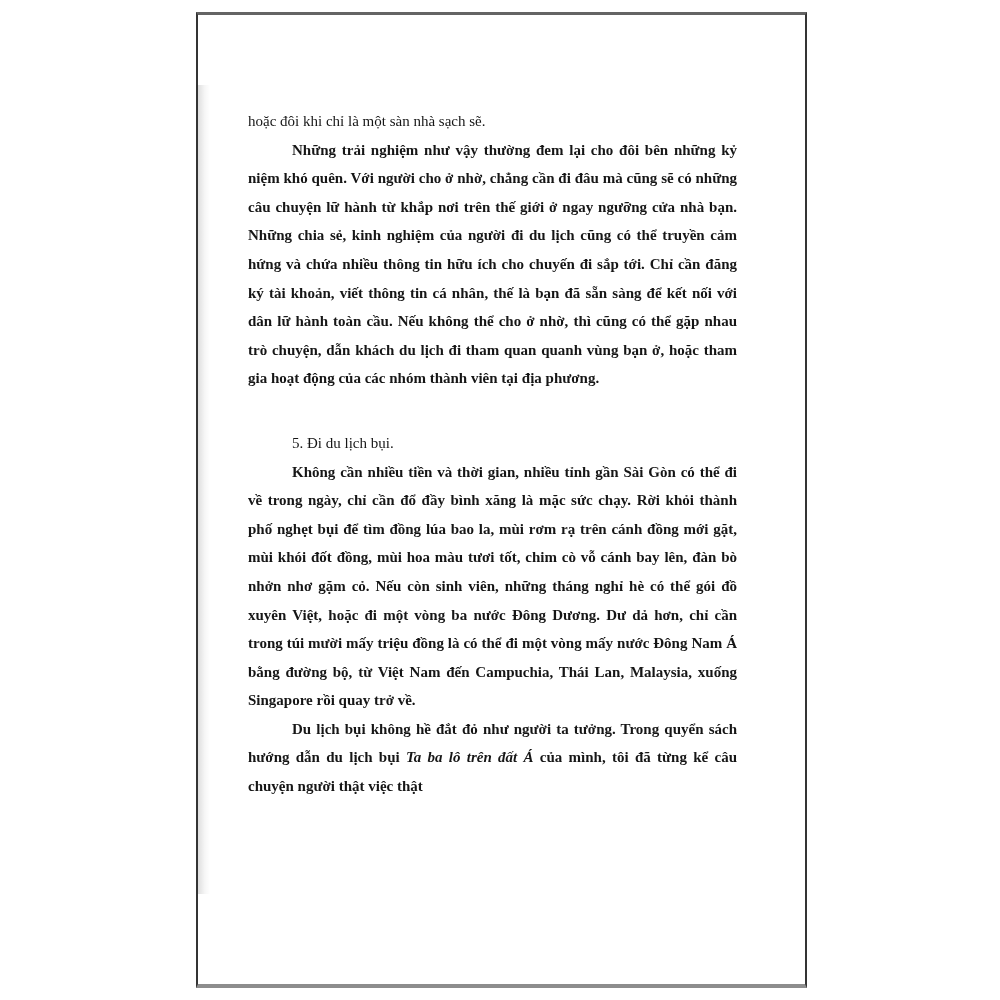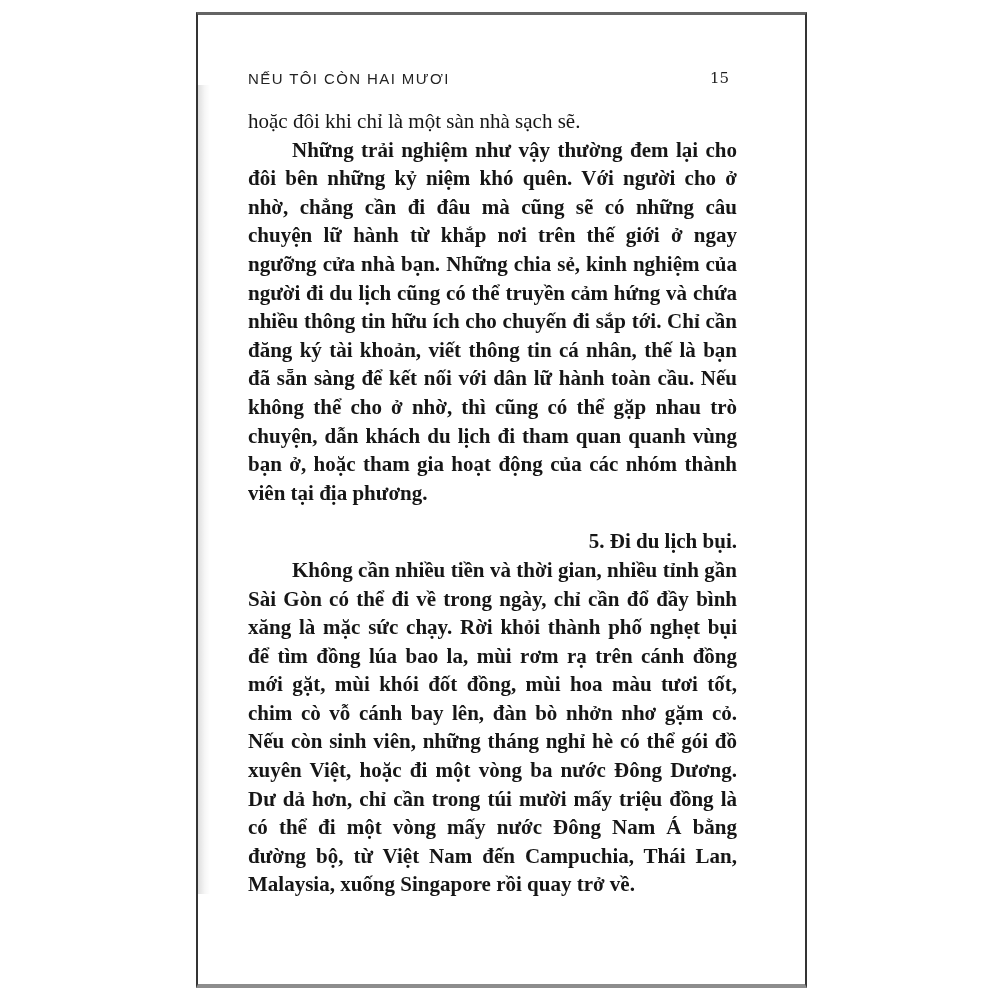--- a/index.html
+++ b/index.html
@@ -61,51 +61,48 @@
     color: #1f1f1f;
     padding-right: 6px;
     padding-top: 8px;
   }
   .text-block {
     position: absolute;
     left: 50px;
     width: 489px;
     top: 92px;
     color: #161616;
-    font-size: 21px;
+    font-size: 15px;
     line-height: 28.6px;
     text-align: justify;
     text-justify: inter-word;
   }
   .para {
     margin: 0;
   }
   .para.indent {
     text-indent: 44px;
     font-weight: bold;
   }
   .para.heading {
-    font-weight: bold;
-    margin-top: 20px;
-    text-align: right;
+    font-weight: normal;
+    margin-top: 36px;
+    text-align: left;
   }
   .italic {
     font-style: italic;
   }
 </style>
 </head>
 <body>
 
 <div class="canvas">
   <div class="book-page">
     <div class="gutter-shadow"></div>
-    <div class="page-header">
-      <span class="running-title">NẾU TÔI CÒN HAI MƯƠI</span>
-      <span class="page-number">15</span>
-    </div>
     <div class="text-block">
         <p class="para"><span class="">hoặc đôi khi chỉ là một sàn nhà sạch sẽ.</span></p>
         <p class="para indent"><span class="">Những trải nghiệm như vậy thường đem lại cho đôi bên những kỷ niệm khó quên. Với người cho ở nhờ, chẳng cần đi đâu mà cũng sẽ có những câu chuyện lữ hành từ khắp nơi trên thế giới ở ngay ngưỡng cửa nhà bạn. Những chia sẻ, kinh nghiệm của người đi du lịch cũng có thể truyền cảm hứng và chứa nhiều thông tin hữu ích cho chuyến đi sắp tới. Chỉ cần đăng ký tài khoản, viết thông tin cá nhân, thế là bạn đã sẵn sàng để kết nối với dân lữ hành toàn cầu. Nếu không thể cho ở nhờ, thì cũng có thể gặp nhau trò chuyện, dẫn khách du lịch đi tham quan quanh vùng bạn ở, hoặc tham gia hoạt động của các nhóm thành viên tại địa phương.</span></p>
         <p class="para heading indent"><span class="">5. Đi du lịch bụi.</span></p>
         <p class="para indent"><span class="">Không cần nhiều tiền và thời gian, nhiều tỉnh gần Sài Gòn có thể đi về trong ngày, chỉ cần đổ đầy bình xăng là mặc sức chạy. Rời khỏi thành phố nghẹt bụi để tìm đồng lúa bao la, mùi rơm rạ trên cánh đồng mới gặt, mùi khói đốt đồng, mùi hoa màu tươi tốt, chim cò vỗ cánh bay lên, đàn bò nhởn nhơ gặm cỏ. Nếu còn sinh viên, những tháng nghỉ hè có thể gói đồ xuyên Việt, hoặc đi một vòng ba nước Đông Dương. Dư dả hơn, chỉ cần trong túi mười mấy triệu đồng là có thể đi một vòng mấy nước Đông Nam Á bằng đường bộ, từ Việt Nam đến Campuchia, Thái Lan, Malaysia, xuống Singapore rồi quay trở về.</span></p>
+        <p class="para indent"><span class="">Du lịch bụi không hề đắt đỏ như người ta tưởng. Trong quyển sách hướng dẫn du lịch bụi </span><span class="italic">Ta ba lô trên đất Á</span><span class=""> của mình, tôi đã từng kể câu chuyện người thật việc thật</span></p>
       </div>
   </div>
 </div>
 
 </body></html>

